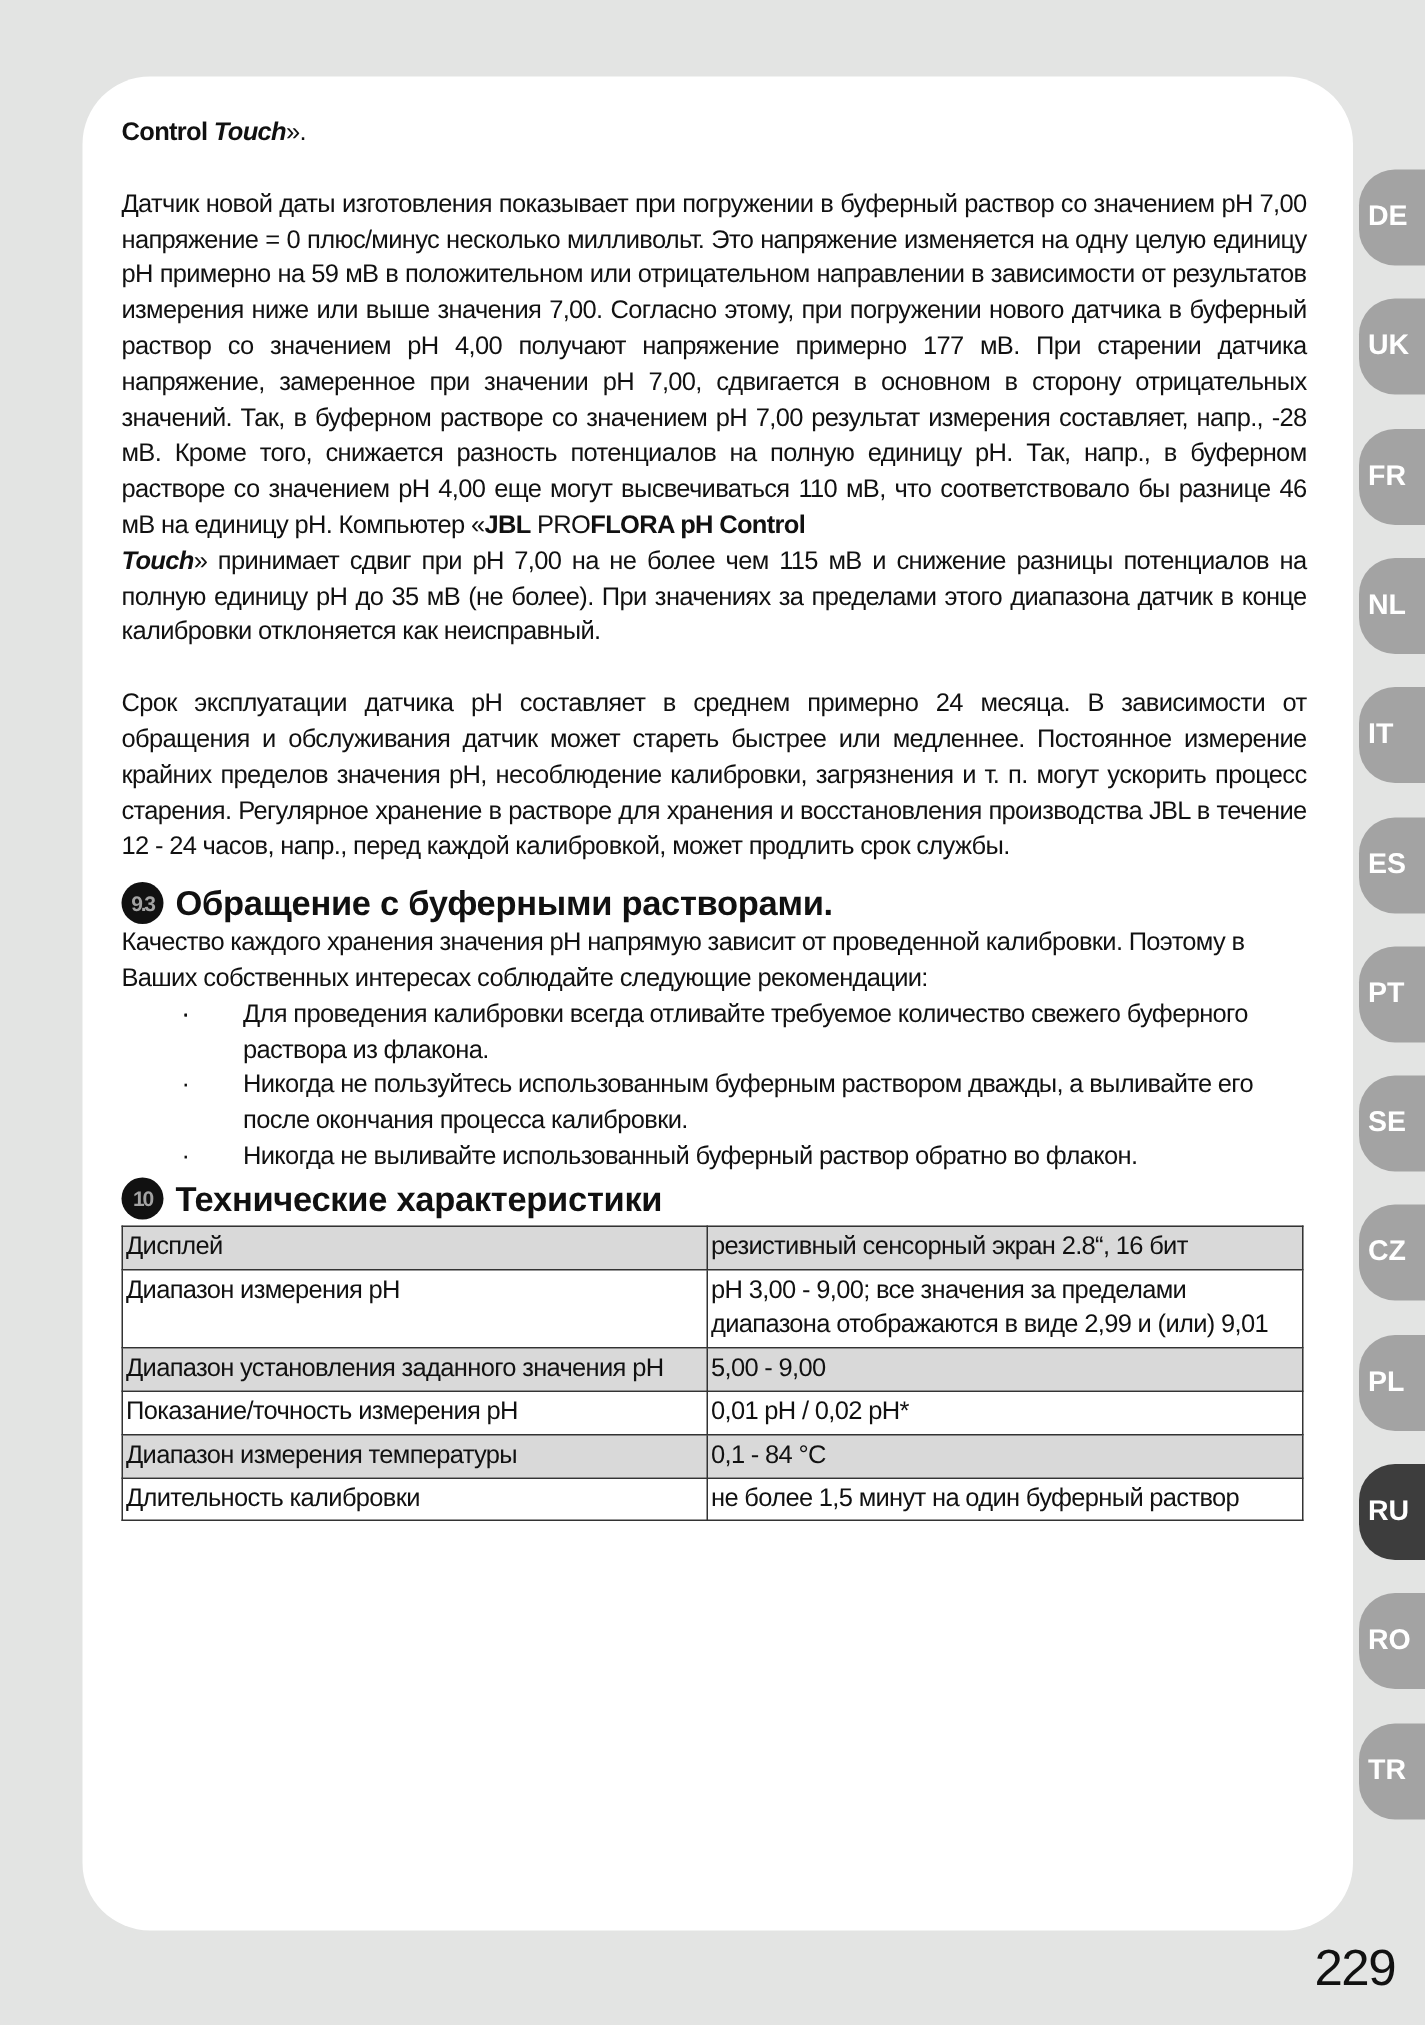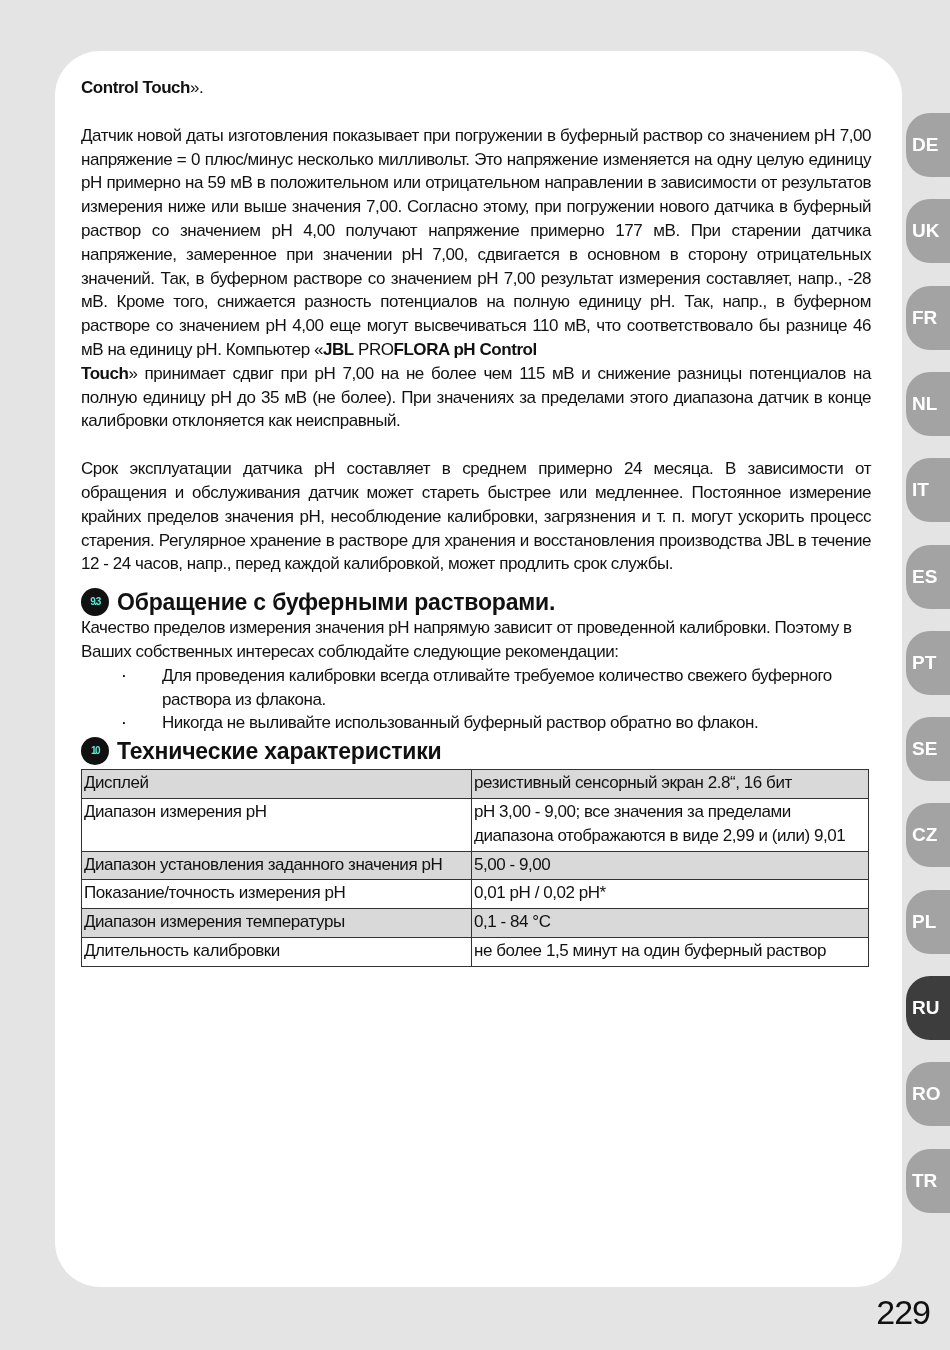--- a/index.html
+++ b/index.html
@@ -24,33 +24,33 @@
     width: 790px;
     font-size: 17px;
     line-height: 23.8px;
     letter-spacing: -0.45px;
   }
   .content p { margin: 0; }
   .lead { font-weight: bold; margin-bottom: 24px !important; }
   .para { margin-bottom: 24px !important; text-align: justify; }
   .para-last { margin-bottom: 12px !important; }
   .b { font-weight: bold; }
-  .i { }
+  .i { font-style: italic; }
   .section-head {
     display: flex; align-items: center;
     font-size: 23px; font-weight: bold;
     letter-spacing: -0.2px;
     line-height: 28px;
     margin: 2px 0 0 0;
   }
   .num-badge {
     display: inline-flex; align-items: center; justify-content: center;
     width: 28px; height: 28px; border-radius: 50%;
-    background: #111; color: #5eead4;
-    font-size: 10px; font-weight: bold; letter-spacing: -1.5px;
+    background: #111; color: #a3a3a3;
+    font-size: 14px; font-weight: bold; letter-spacing: -1.5px;
     margin-right: 8px;
   }
   .bullets { list-style: none; margin: 0; padding: 0; }
   .bullets li {
     position: relative;
     padding-left: 81px;
   }
   .bullets li .dot {
     position: absolute; left: 40px; top: 0;
   }
@@ -100,25 +100,25 @@
   <p class="lead"><span>Control </span><span class="i">Touch</span><span style="font-weight:normal">».</span></p>
 
   <p class="para"><span>Датчик новой даты изготовления показывает при погружении в буферный раствор со значением pH 7,00 напряжение = 0 плюс/минус несколько милливольт. Это напряжение изменяется на одну целую единицу pH примерно на 59 мВ в положительном или отрицательном направлении в зависимости от результатов измерения ниже или выше значения 7,00. Согласно этому, при погружении нового датчика в буферный раствор со значением pH 4,00 получают напряжение примерно 177 мВ. При старении датчика напряжение, замеренное при значении pH 7,00, сдвигается в основном в сторону отрицательных значений. Так, в буферном растворе со значением pH 7,00 результат измерения составляет, напр., -28 мВ. Кроме того, снижается разность потенциалов на полную единицу pH. Так, напр., в буферном растворе со значением pH 4,00 еще могут высвечиваться 110 мВ, что соответствовало бы разнице 46 мВ на единицу pH. Компьютер «</span><span class="b">JBL</span><span> PRO</span><span class="b">FLORA pH Control</span><br><span class="b i">Touch</span><span>»  принимает сдвиг при pH 7,00 на не более чем 115 мВ и снижение разницы потенциалов на полную единицу pH до 35 мВ (не более). При значениях за пределами этого диапазона датчик в конце калибровки отклоняется как неисправный.</span></p>
 
   <p class="para para-last">Срок эксплуатации датчика pH составляет в среднем примерно 24 месяца. В зависимости от обращения и обслуживания датчик может стареть быстрее или медленнее. Постоянное измерение крайних пределов значения pH, несоблюдение калибровки, загрязнения и т. п. могут ускорить процесс старения. Регулярное хранение в растворе для хранения и восстановления производства JBL в течение 12 - 24 часов, напр., перед каждой калибровкой, может продлить срок службы.</p>
 
   <div class="section-head">
     <span class="num-badge">9.3</span>
     <span>Обращение с буферными растворами.</span>
   </div>
-  <p>Качество пределов измерения значения pH напрямую зависит от проведенной калибровки. Поэтому в Ваших собственных интересах соблюдайте следующие рекомендации:</p>
+  <p>Качество каждого хранения значения pH напрямую зависит от проведенной калибровки. Поэтому в Ваших собственных интересах соблюдайте следующие рекомендации:</p>
   <ul class="bullets">
     <li><span class="dot">·</span></li>
     <li><span class="dot">·</span><span>Для проведения калибровки всегда отливайте требуемое количество свежего буферного раствора из флакона.</span></li>
-    <li><span class="dot">·</span></li>
+    <li><span class="dot">·</span><span>Никогда не пользуйтесь использованным буферным раствором дважды, а выливайте его после окончания процесса калибровки.</span></li>
     <li><span class="dot">·</span><span>Никогда не выливайте использованный буферный раствор обратно во флакон.</span></li>
   </ul>
 
   <div class="section-head spec-head">
     <span class="num-badge">10</span>
     <span>Технические характеристики</span>
   </div>
   <table class="specs">
     <tbody>
         <tr class="shade">

